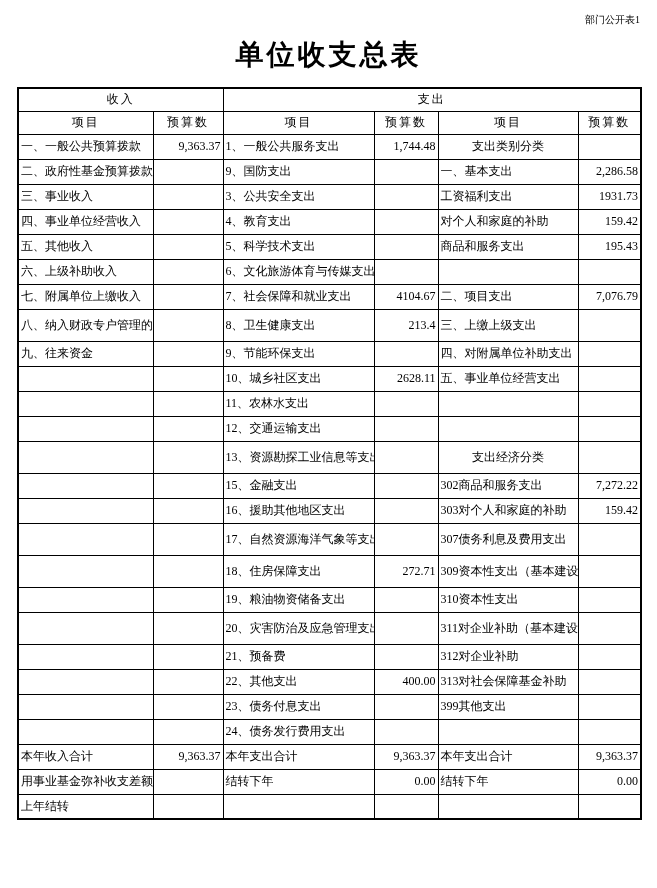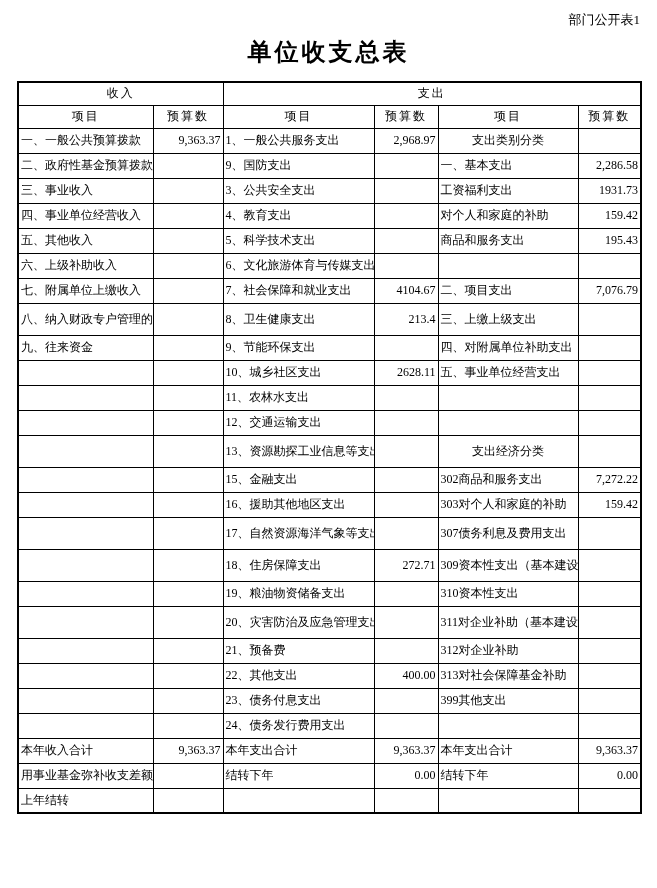--- a/index.html
+++ b/index.html
@@ -12,27 +12,27 @@
   .page {
     width: 657px;
     height: 888px;
     box-sizing: border-box;
     padding: 12px 17px 0 17px;
     background: #ffffff;
     overflow: hidden;
   }
   .corner-label {
     text-align: right;
-    font-size: 13px;
+    font-size: 10px;
     height: 15px;
     line-height: 15px;
   }
   .doc-title {
     text-align: center;
-    font-size: 24px;
+    font-size: 28px;
     font-weight: bold;
     letter-spacing: 3px;
     margin: 9px 0 13px 0;
   }
   .meta-row {
     display: flex;
     justify-content: space-between;
     font-size: 11px;
     margin-bottom: 3px;
   }
@@ -94,21 +94,21 @@
         <th>预算数</th>
         <th>项目</th>
         <th>预算数</th>
       </tr>
     </thead>
     <tbody>
         <tr>
           <td class="lbl">一、一般公共预算拨款</td>
           <td class="val">9,363.37</td>
           <td class="lbl">1、一般公共服务支出</td>
-          <td class="val">2,968.97</td>
+          <td class="val">1,744.48</td>
           <td class="lbl ctr">支出类别分类</td>
           <td class="val"></td>
         </tr>
         <tr>
           <td class="lbl">二、政府性基金预算拨款</td>
           <td class="val"></td>
           <td class="lbl">9、国防支出</td>
           <td class="val"></td>
           <td class="lbl">一、基本支出</td>
           <td class="val">2,286.58</td>

